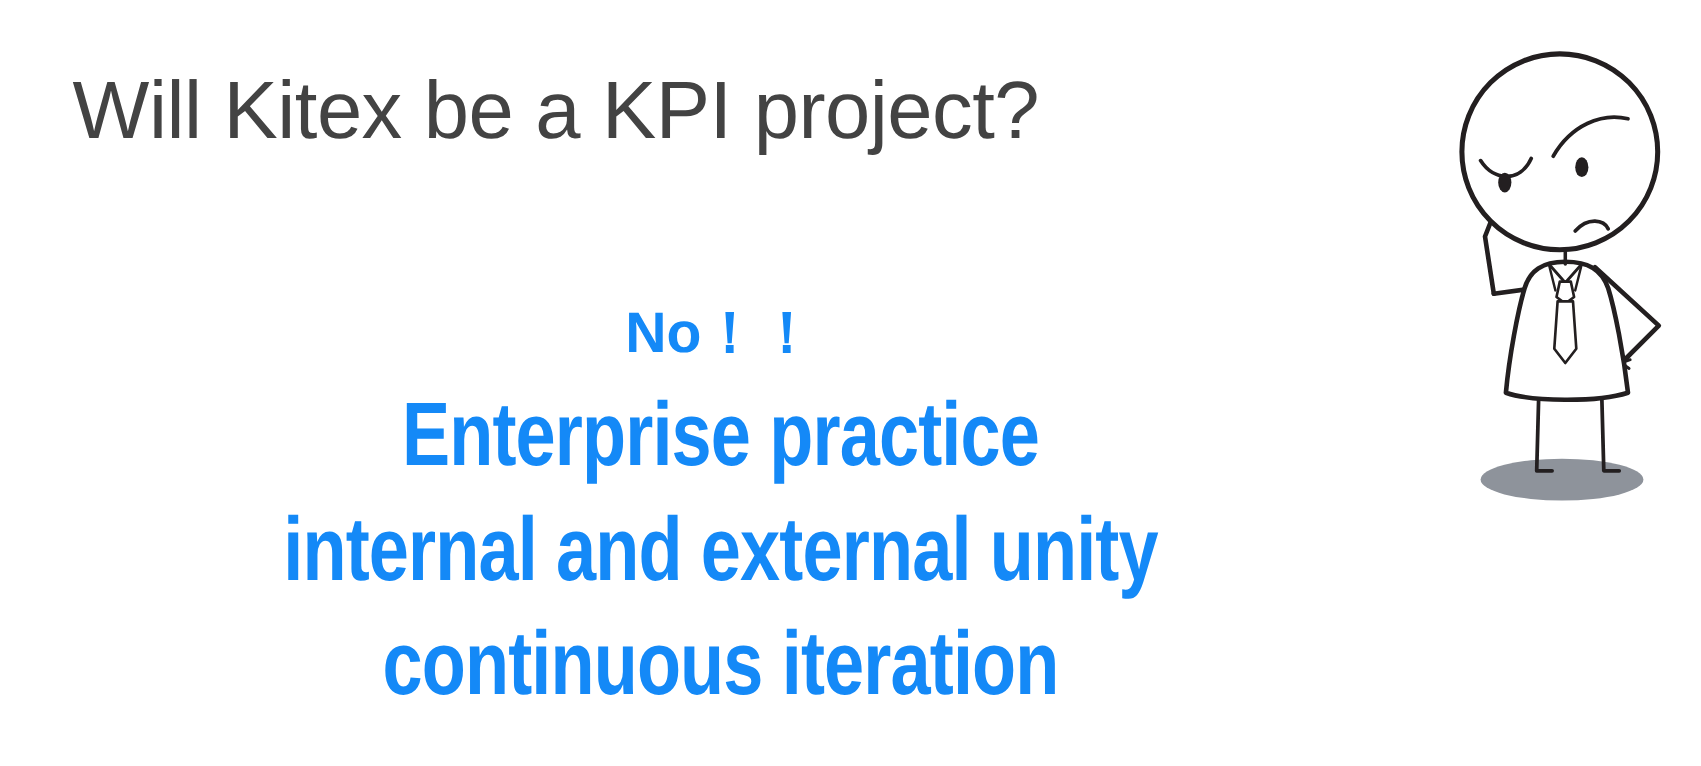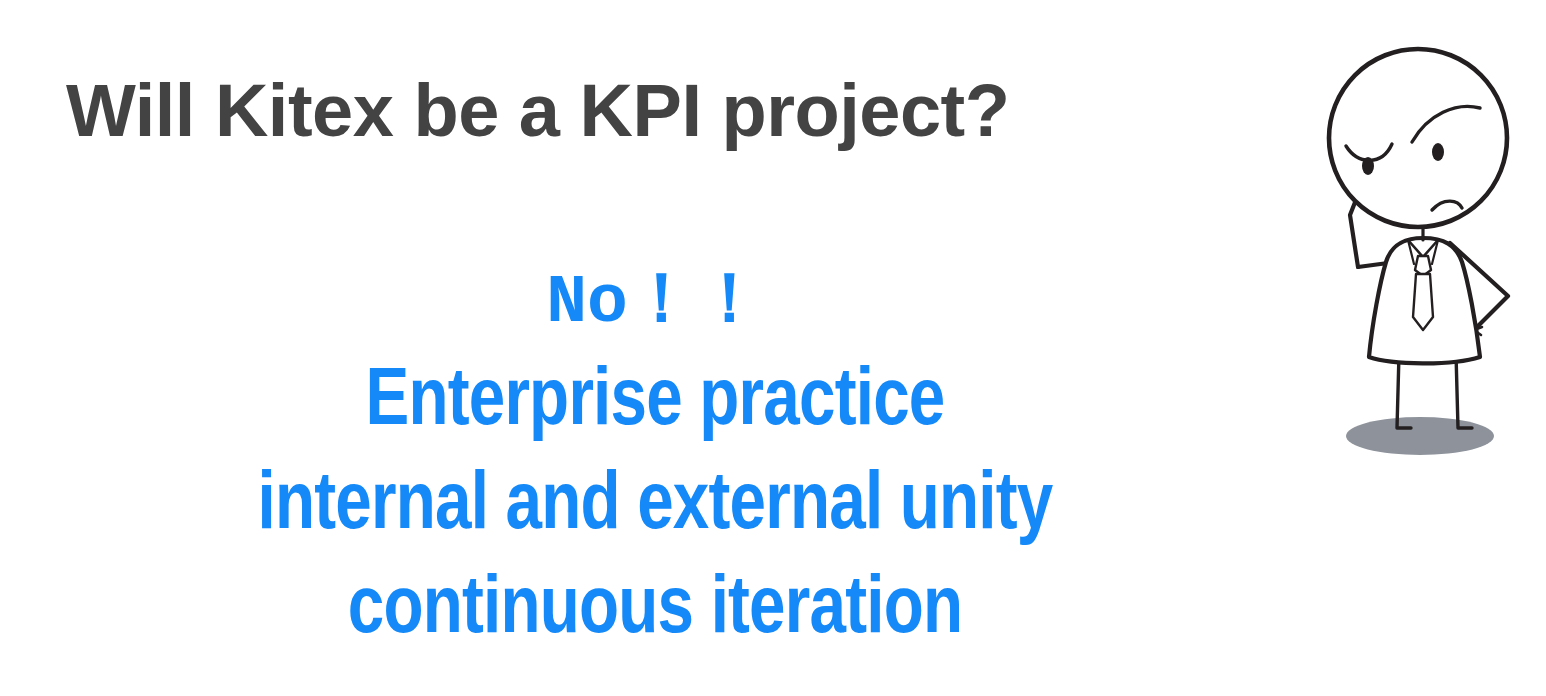--- a/index.html
+++ b/index.html
@@ -15,24 +15,24 @@
     width: 1546px;
     height: 696px;
     background: #ffffff;
     overflow: hidden;
   }
 
   
   #headline {
     position: absolute;
     left: 66px;
-    top: 68px;
+    top: 57px;
     width: 1180px;
     font-family: "Liberation Sans", sans-serif;
-    font-weight: bold;
+    font-weight: normal;
     font-size: 74px;
     line-height: 86px;
     letter-spacing: -0.5px;
     color: #434343;
     white-space: nowrap;
   }
 
   
   #message-block {
     position: absolute;
@@ -42,22 +42,22 @@
     text-align: center;
     color: #1489f7;
     font-weight: bold;
   }
   .msg-line {
     display: block;
     white-space: nowrap;
     color: inherit;
   }
   .msg-line-emphatic {
-    font-family: Liberation Mono, monospace;
-    font-size: 68px;
+    font-family: Liberation Sans, sans-serif;
+    font-size: 52px;
     line-height: 82px;
     letter-spacing: 0px;
   }
   .msg-line-narrow {
     font-family: "Liberation Sans Narrow", "Liberation Sans", sans-serif;
     font-size: 82px;
     line-height: 104px;
     letter-spacing: -1px;
     transform: scaleX(0.80);
     transform-origin: center center;

